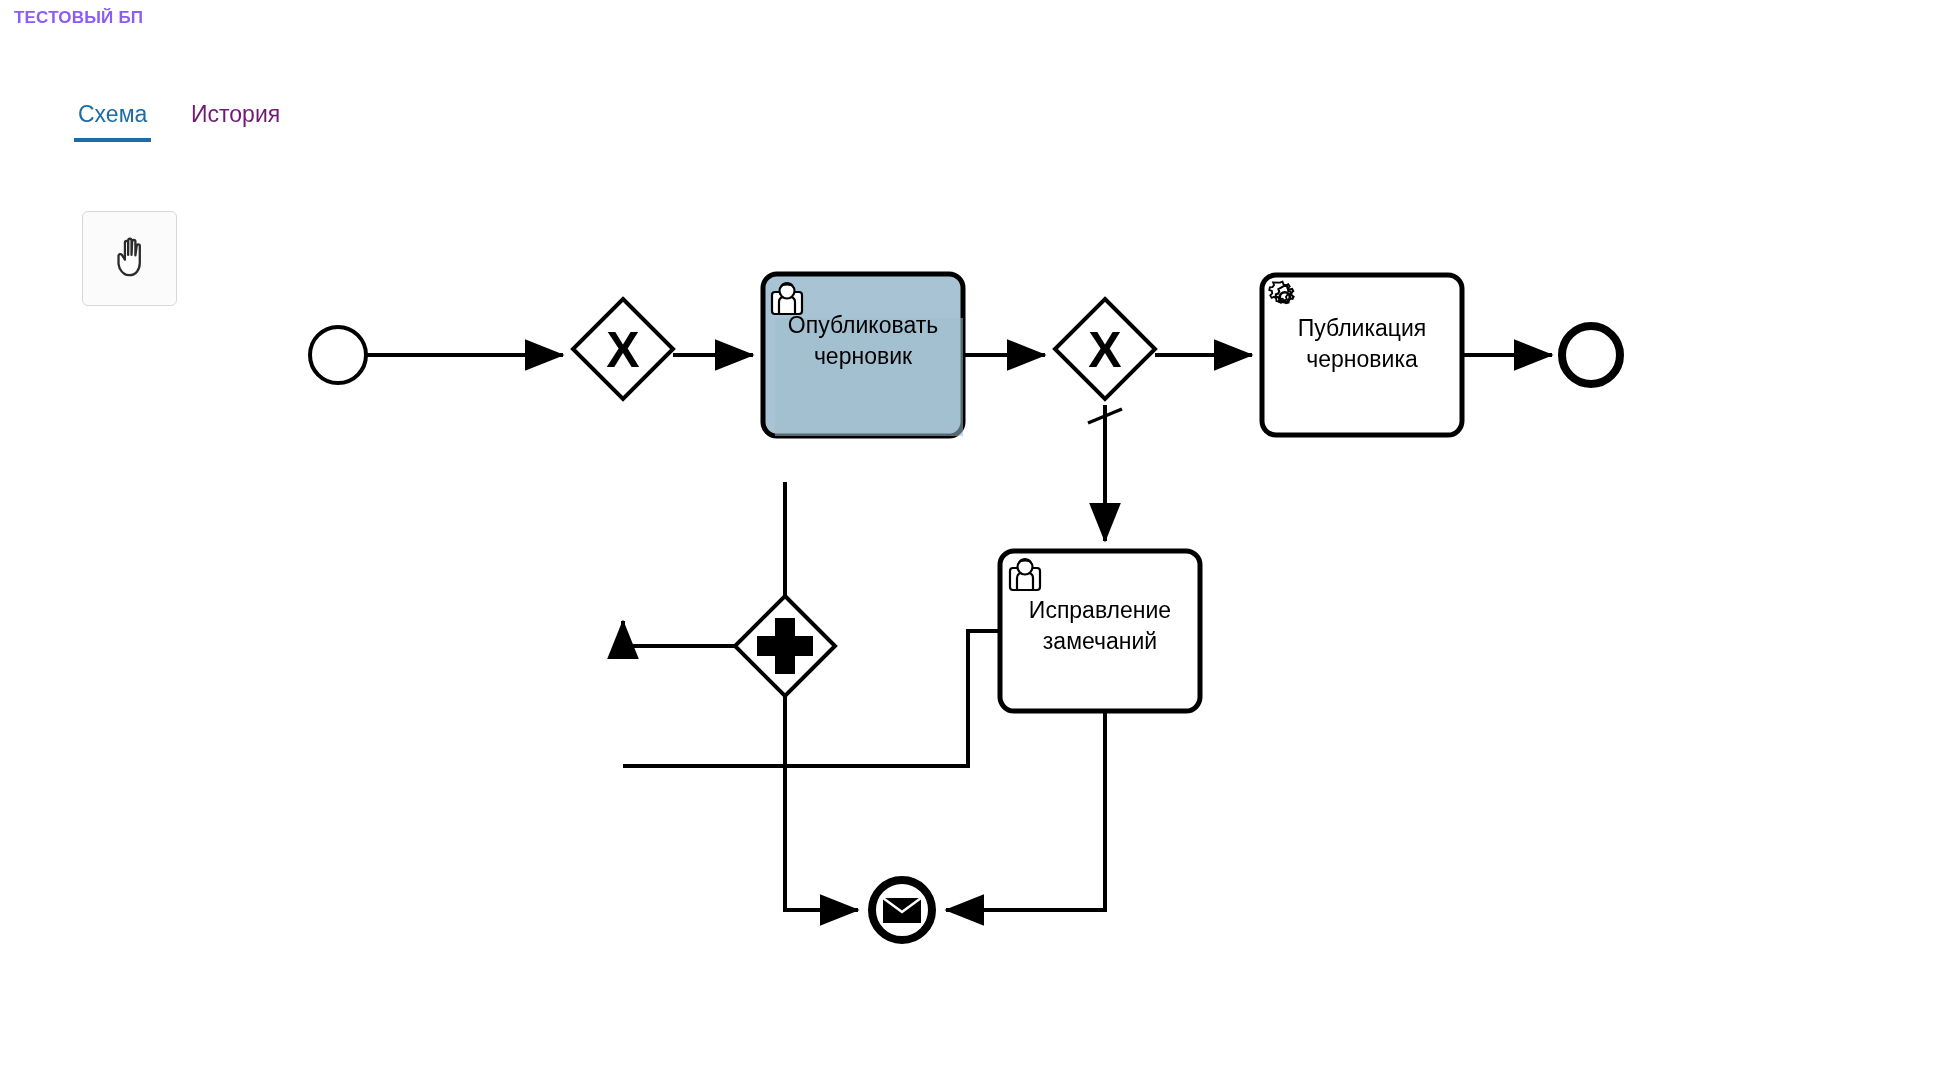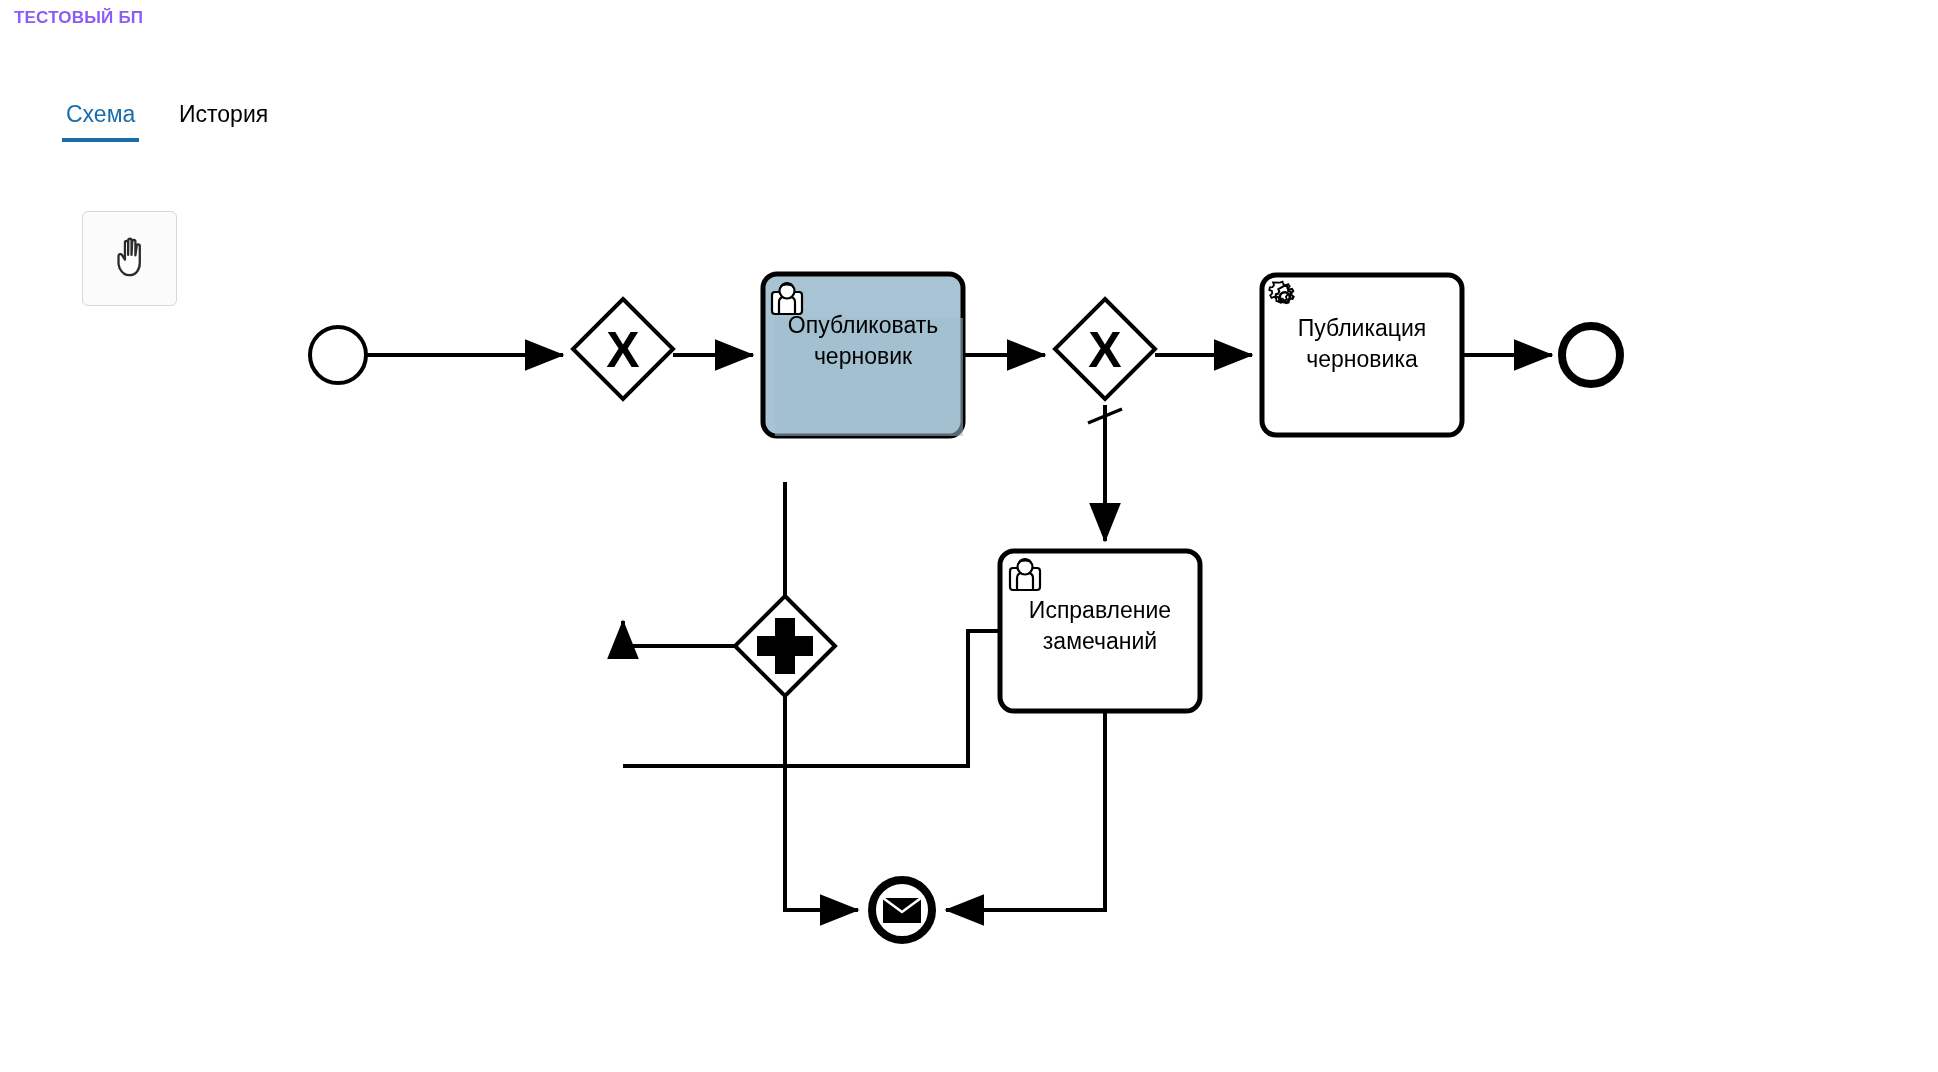--- a/index.html
+++ b/index.html
@@ -22,35 +22,35 @@
     left: 14px;
     top: 8px;
     font-size: 17px;
     font-weight: bold;
     letter-spacing: 0.2px;
     color: #8b5cf6;
   }
 
   #tab-bar {
     position: absolute;
-    left: 0;
+    left: 12px;
     top: 92px;
     width: 1906px;
     height: 52px;
     border-bottom: 1px solid #dcdcdc;
   }
   .tab {
     position: absolute;
     top: 0;
     font-size: 23px;
     line-height: 44px;
     height: 50px;
     padding: 0 4px;
     cursor: pointer;
-    color: #000000;
+    color: #701a75;
     box-sizing: border-box;
   }
   .tab.active {
     color: #1b6ca8;
     border-bottom: 4px solid #1b6ca8;
   }
   #tab-shema { left: 62px; }
   #tab-istoriya { left: 175px; }
 
   

